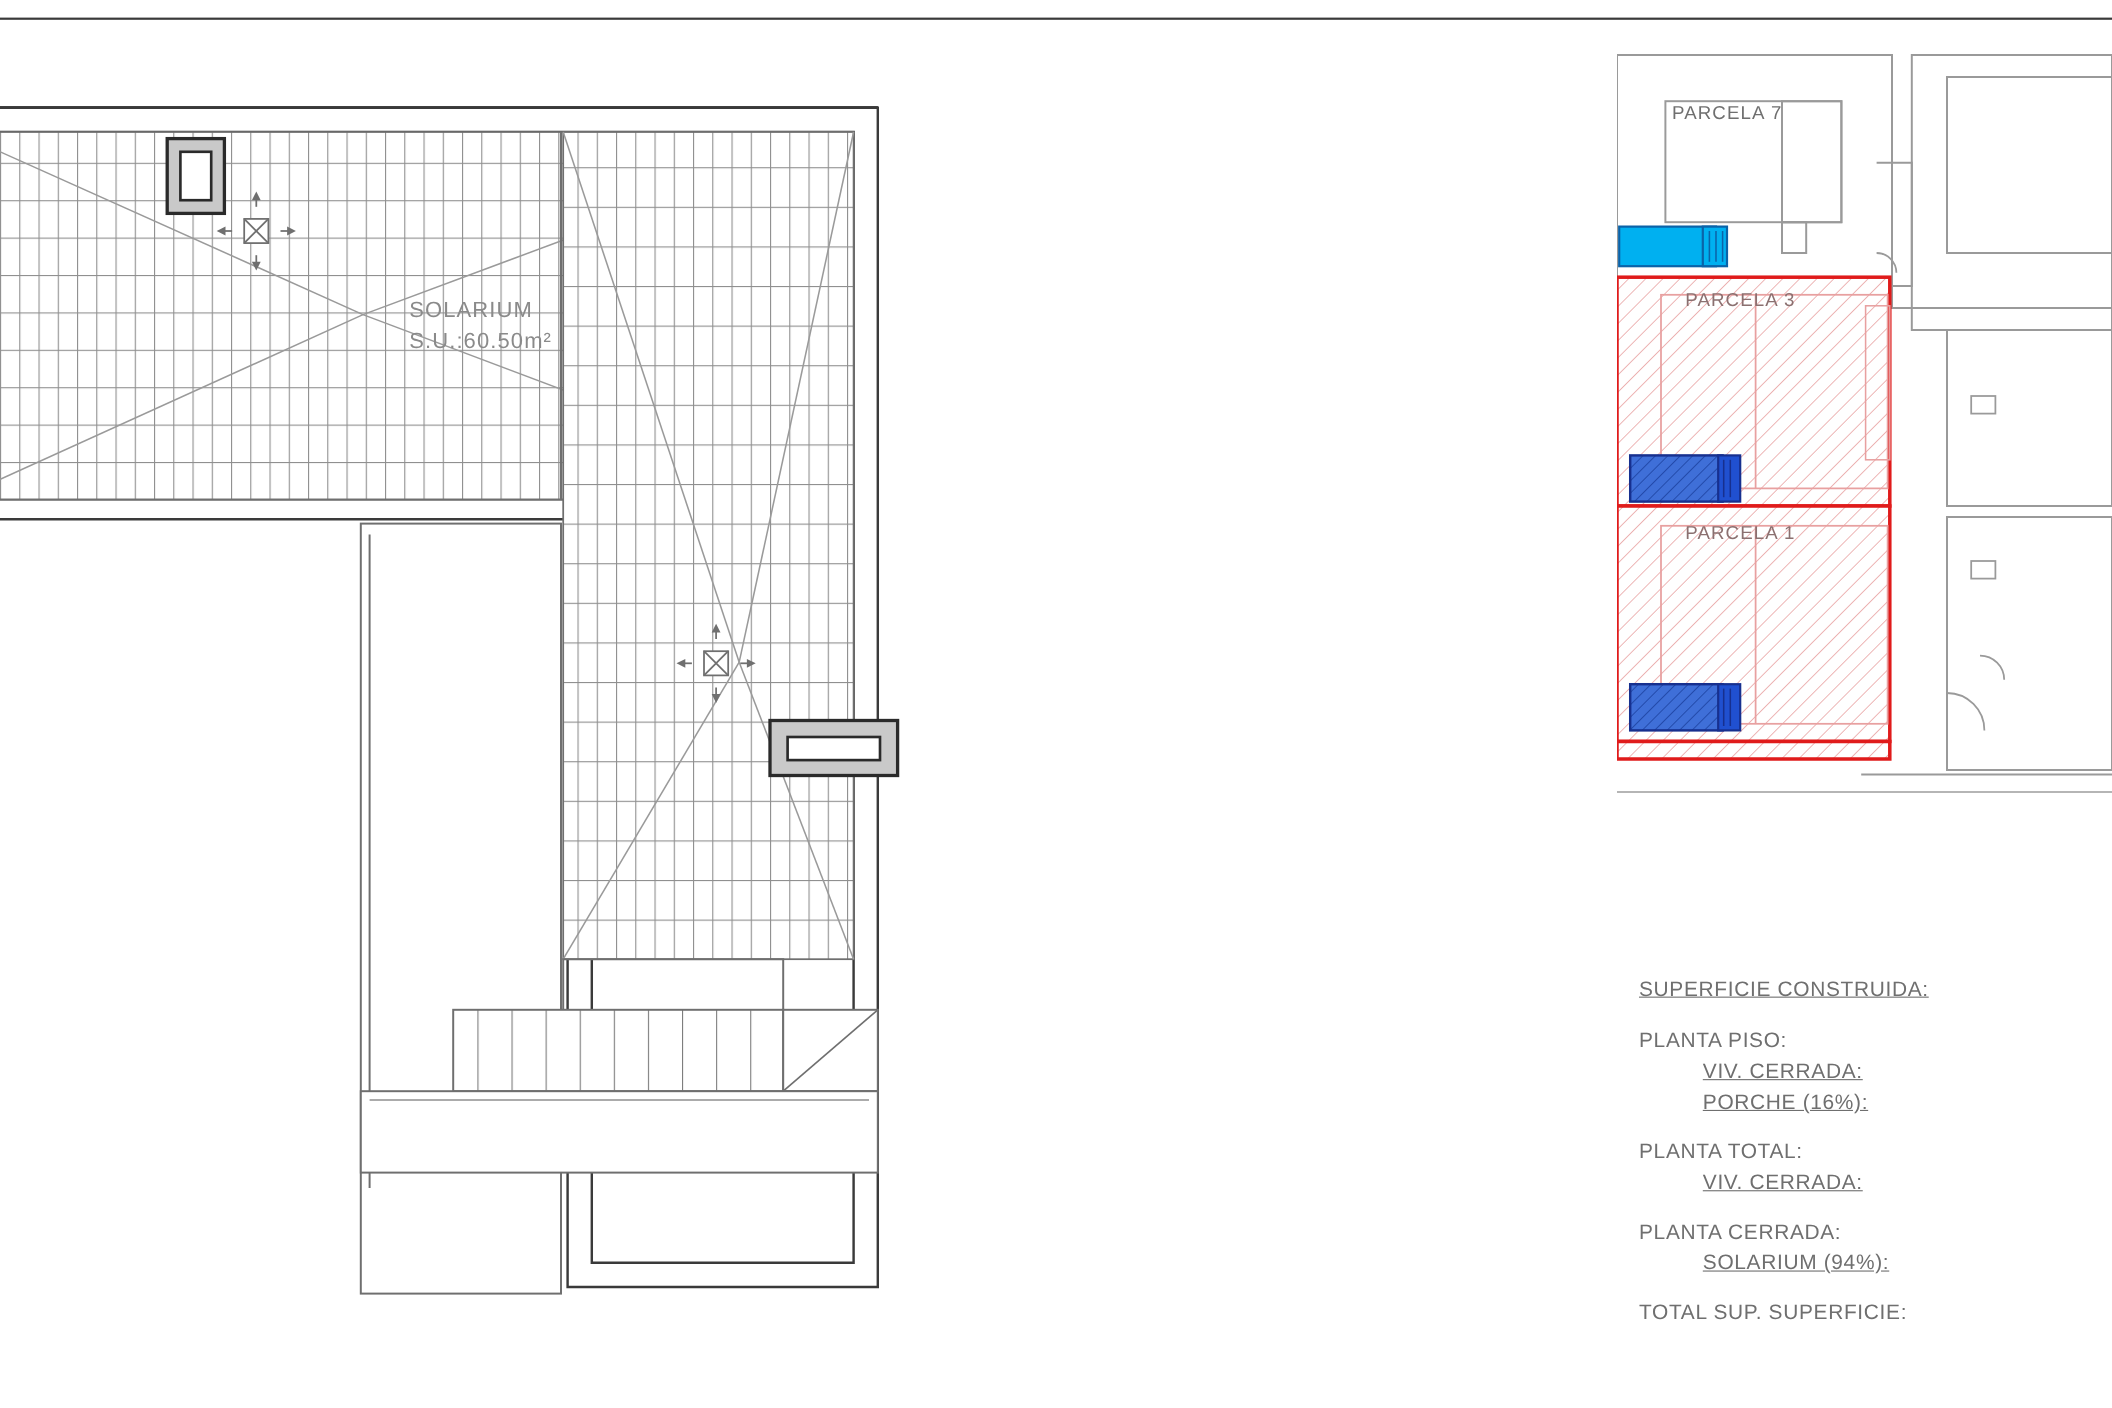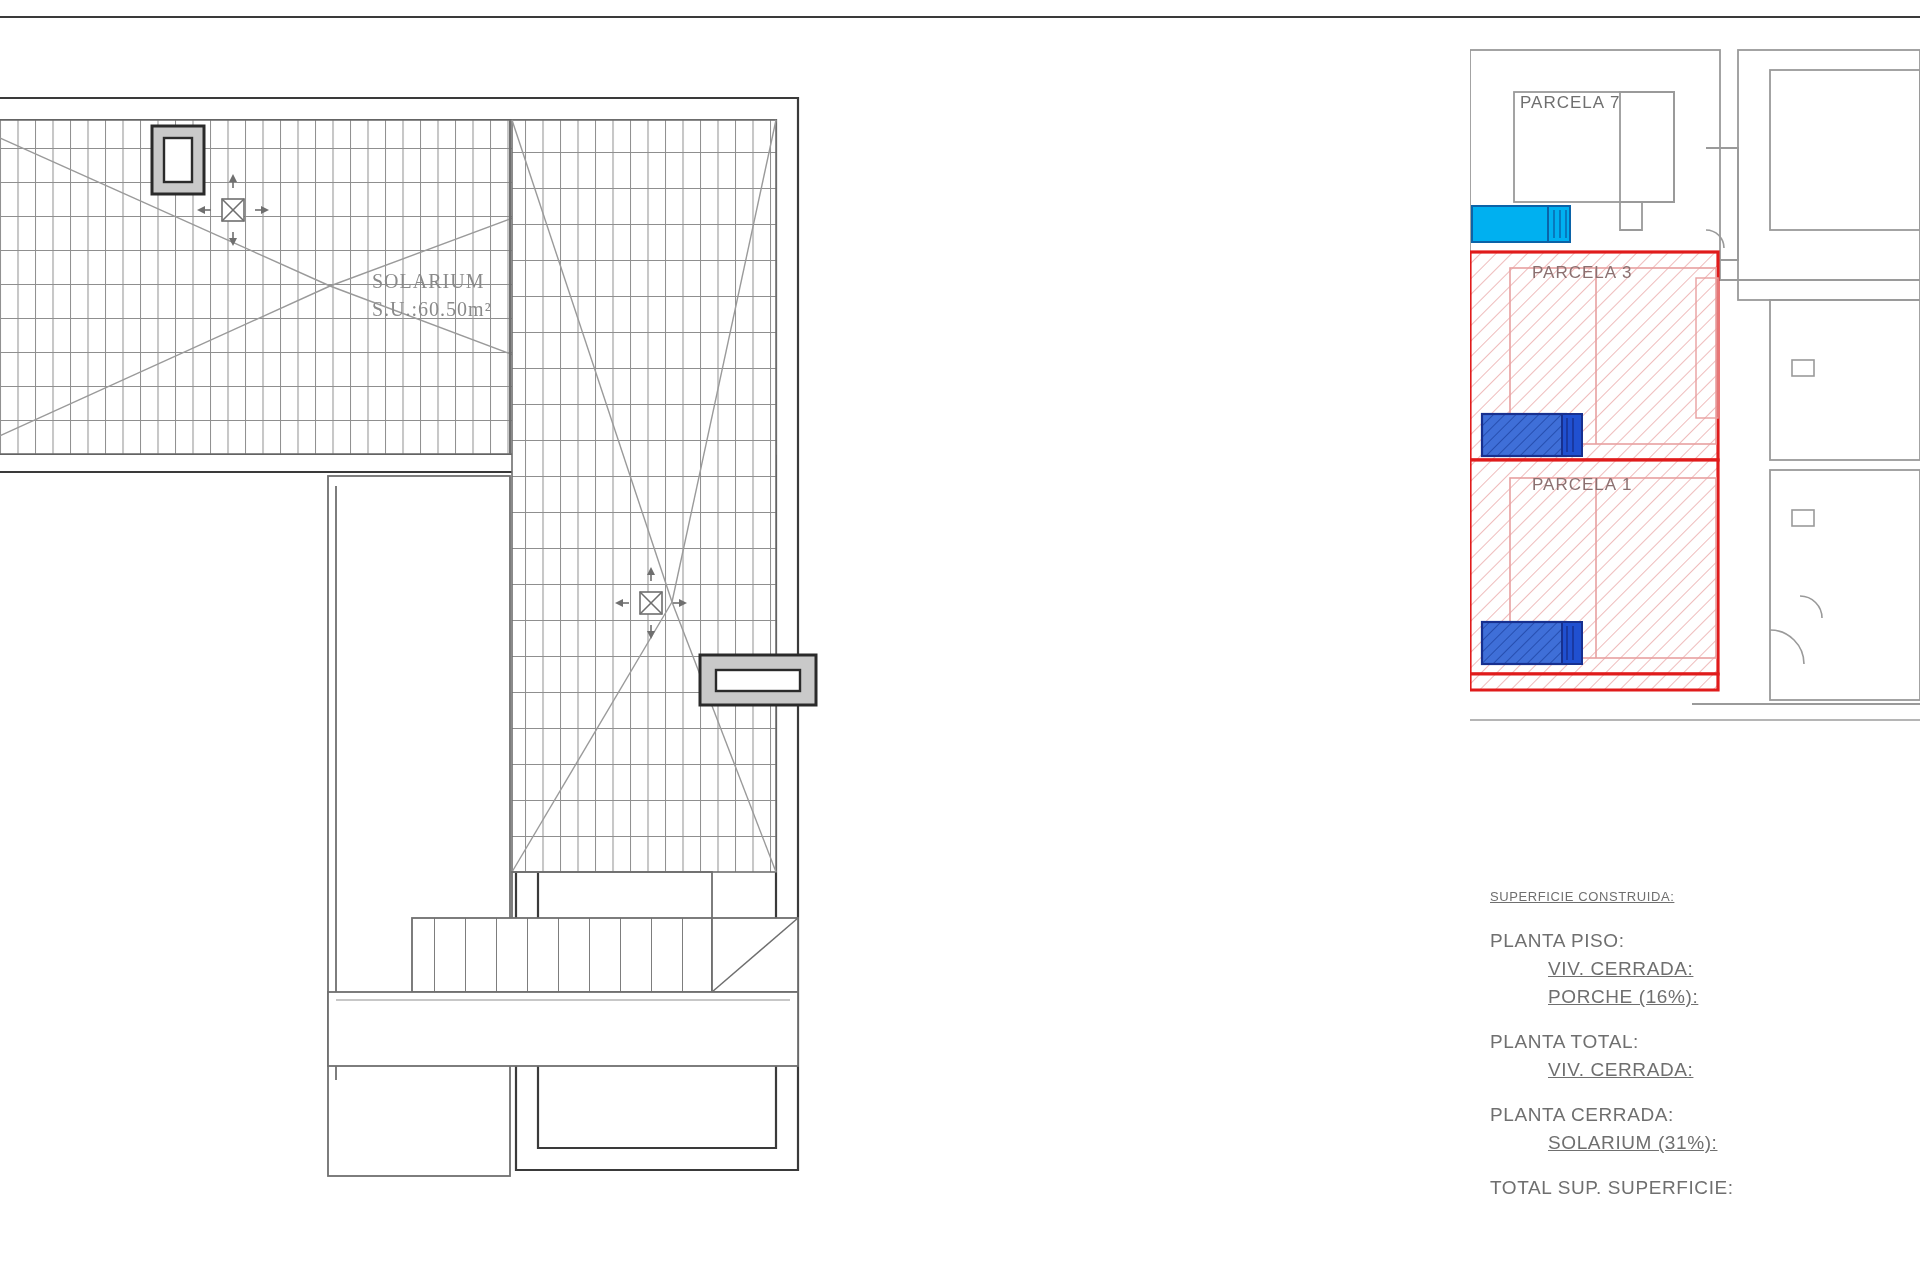--- a/index.html
+++ b/index.html
@@ -26,21 +26,20 @@
     background: #3a3a3a;
   }
 
   
   .plan {
     position: absolute;
     left: 0;
     top: 80px;
     width: 1240px;
     height: 1200px;
-    font-family: Liberation Serif, serif;
   }
 
   .plan svg { display: block; }
 
   
   .right-col {
     position: absolute;
     left: 1470px;
     top: 30px;
     width: 450px;
@@ -61,21 +60,21 @@
     left: 20px;
     top: 860px;
     width: 430px;
     font-size: 19px;
     letter-spacing: 0.6px;
     color: #6f6f6f;
     line-height: 1.0;
   }
   .legend-title {
     text-decoration: underline;
-    font-size: 13px;
+    font-size: 19px;
     letter-spacing: 0.6px;
     color: #6f6f6f;
     margin-bottom: 28px;
     white-space: nowrap;
   }
   .legend-group { margin-bottom: 26px; }
   .legend-row {
     white-space: nowrap;
     margin-bottom: 9px;
   }
@@ -307,18 +306,18 @@
       <div class="legend-row indent">PORCHE (16%):</div>
     </div>
 
     <div class="legend-group">
       <div class="legend-row">PLANTA TOTAL:</div>
       <div class="legend-row indent">VIV. CERRADA:</div>
     </div>
 
     <div class="legend-group">
       <div class="legend-row">PLANTA CERRADA:</div>
-      <div class="legend-row indent">SOLARIUM (31%):</div>
+      <div class="legend-row indent">SOLARIUM (94%):</div>
     </div>
 
     <div class="legend-total">TOTAL SUP. SUPERFICIE:</div>
   </div>
 </div>
 
 </body></html>

